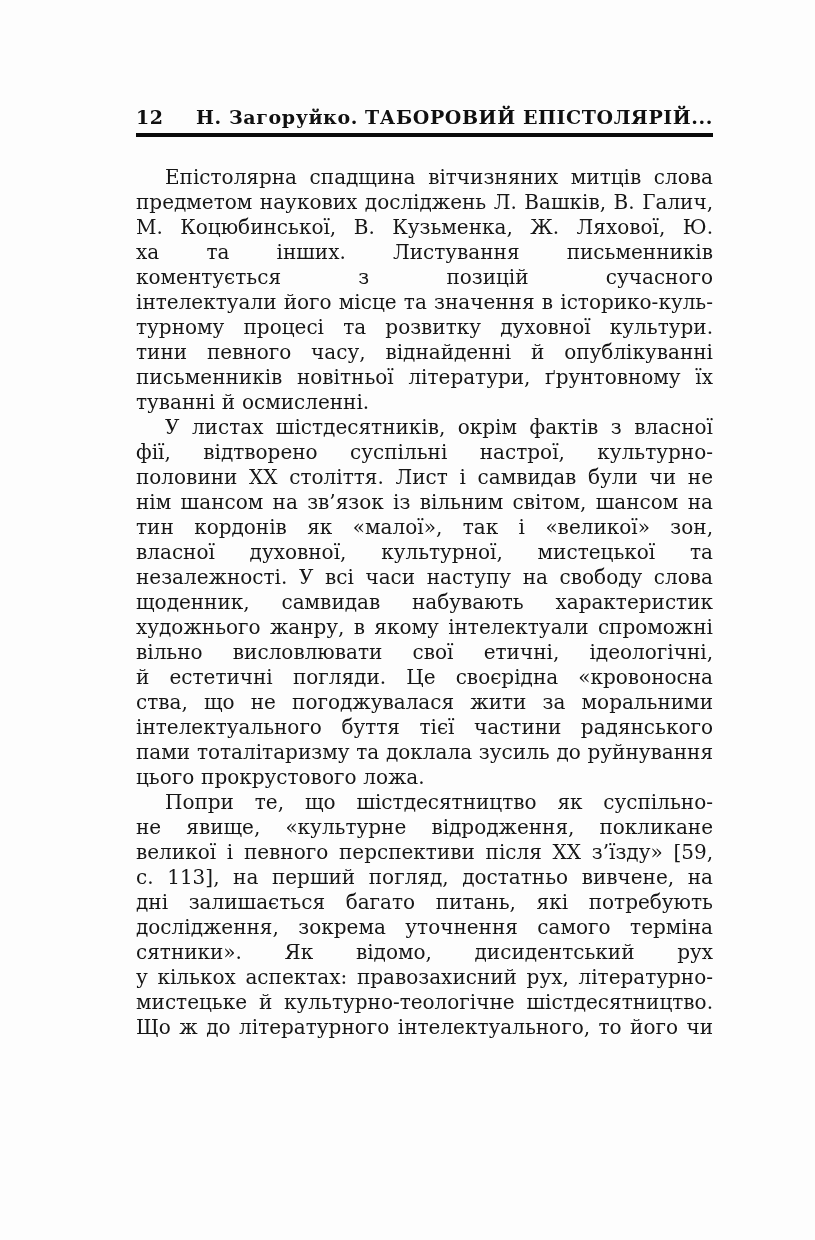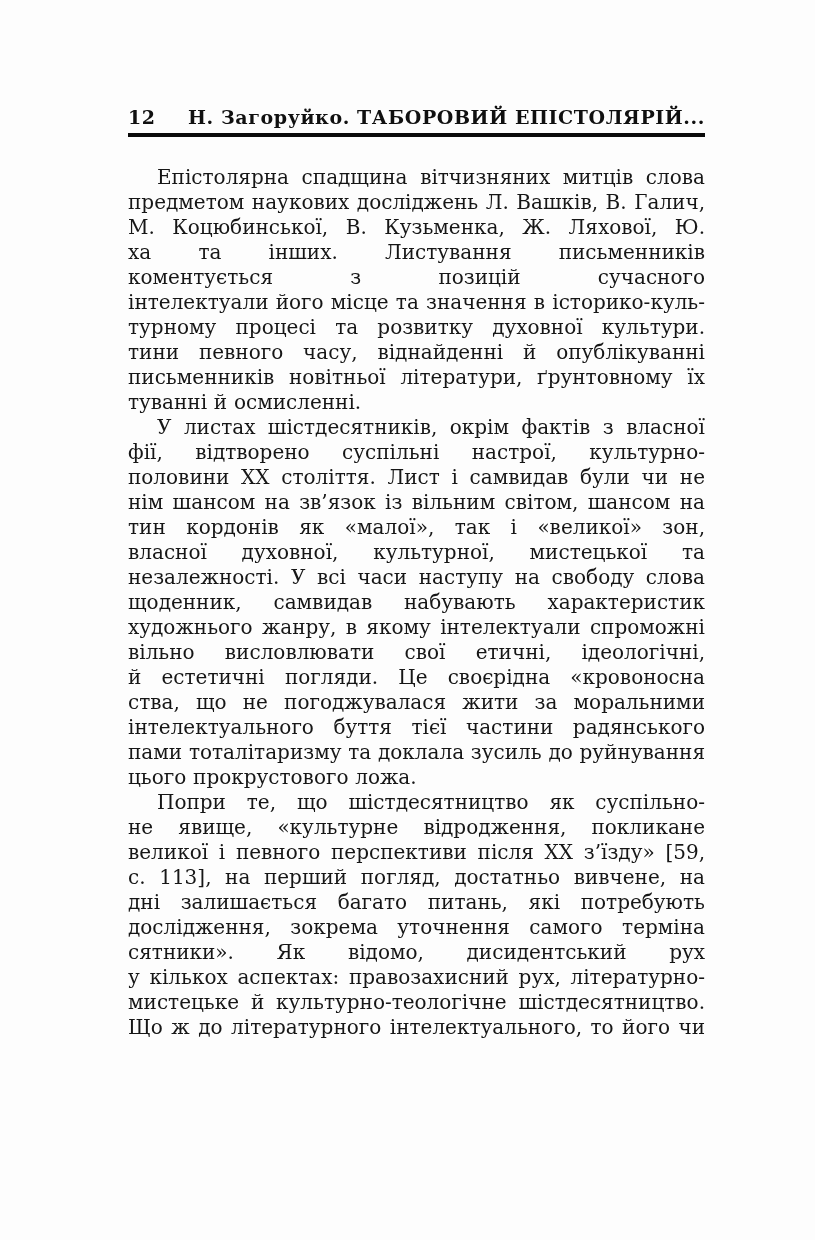--- a/index.html
+++ b/index.html
@@ -11,21 +11,21 @@
     position: relative;
     width: 815px;
     height: 1240px;
     background: #fdfdfd;
     overflow: hidden;
     font-family: "DejaVu Serif", "Liberation Serif", serif;
     color: #161616;
   }
   .content {
     position: absolute;
-    left: 128px;
+    left: 136px;
     top: 106px;
     width: 577px;
   }
   .header {
     display: flex;
     justify-content: space-between;
     align-items: baseline;
     font-size: 19px;
     font-weight: bold;
     color: #101010;

